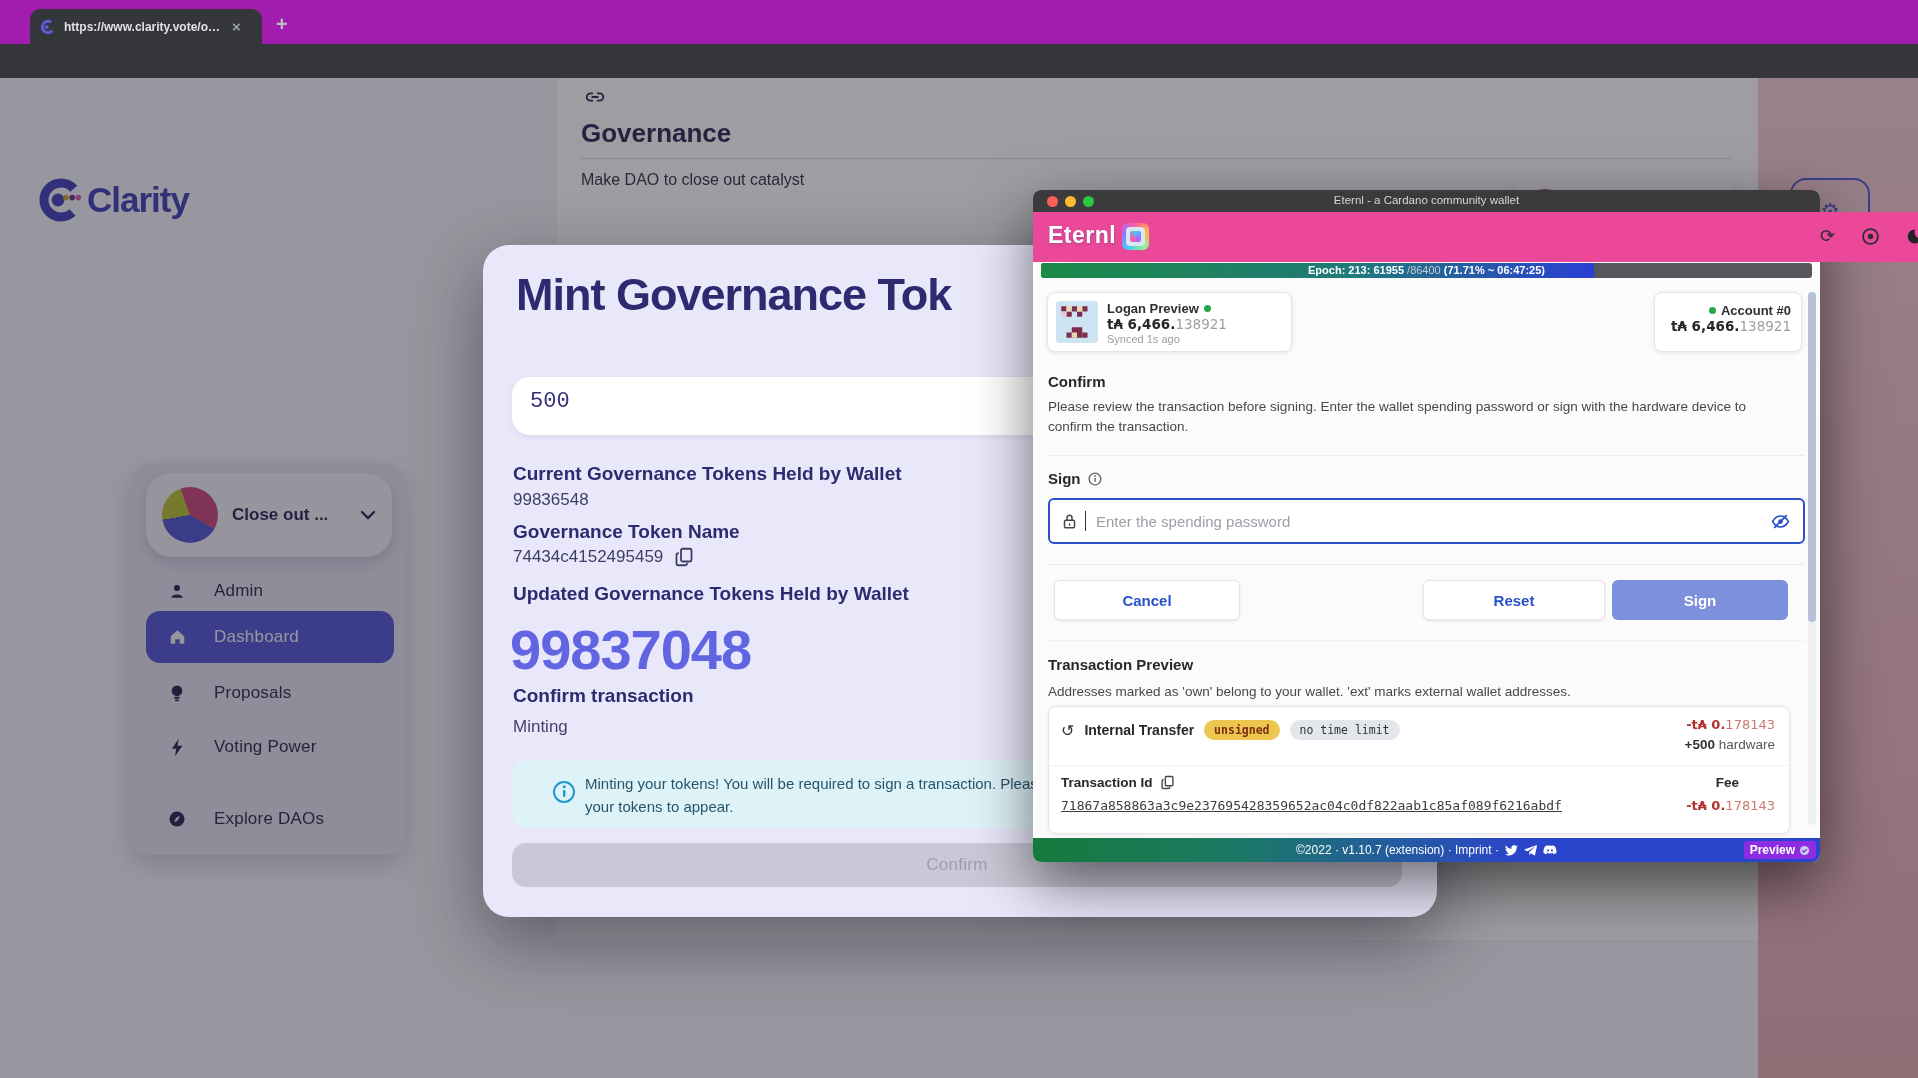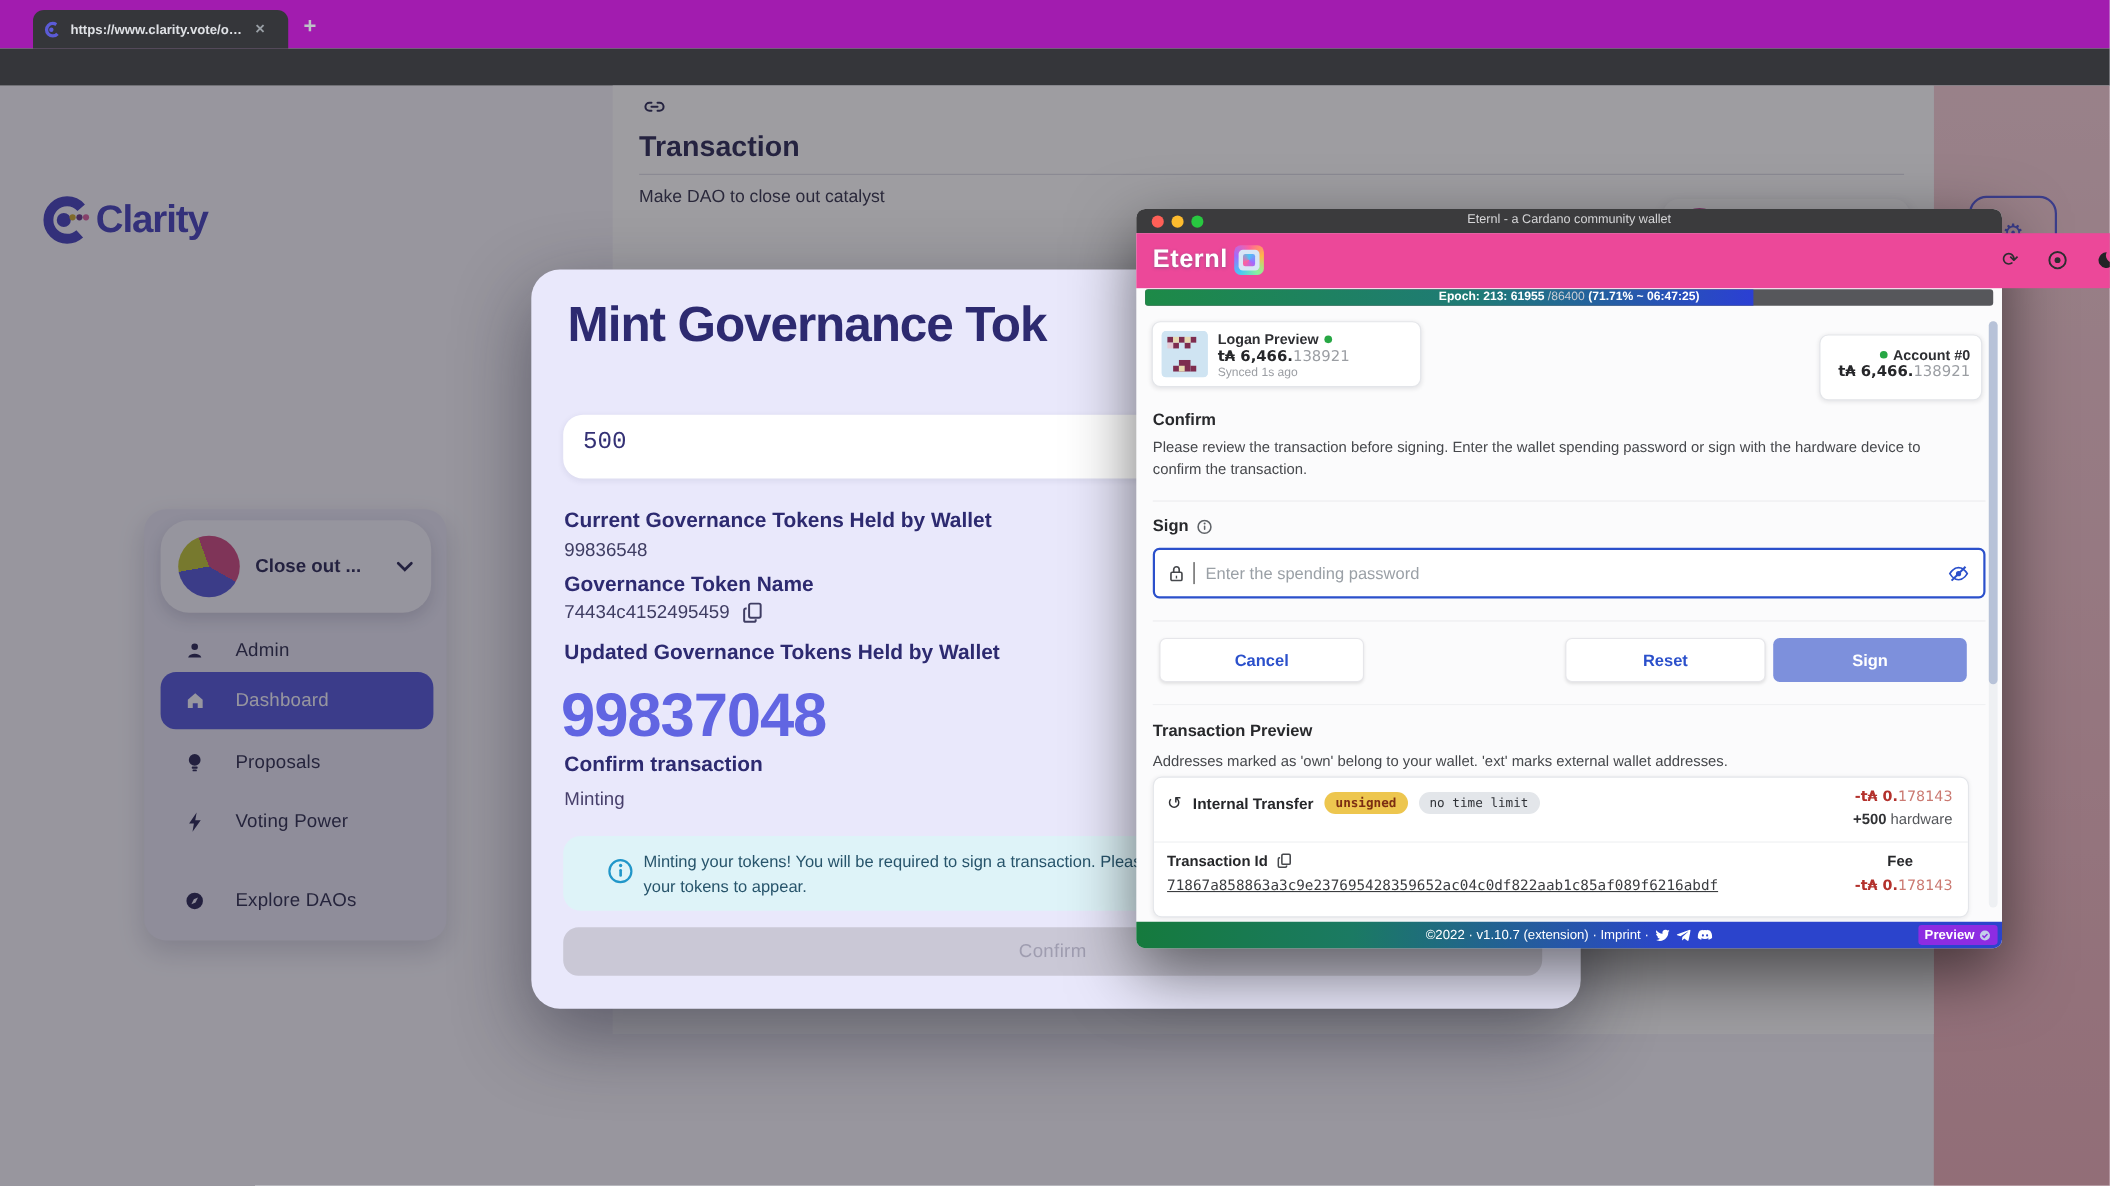--- a/index.html
+++ b/index.html
@@ -86,21 +86,21 @@
   .elogo-core{width:11px;height:11px;border-radius:2px;background:conic-gradient(#49c7f5,#a06bff,#ff5f9e,#49c7f5);display:flex;align-items:center;justify-content:center;color:#fff;font-size:8px;font-weight:700;}
   .whead-icons{right:14px;top:13px;position:absolute;display:flex;gap:26px;align-items:center;color:#2c2d30;}
   .epoch{left:8px;top:73px;width:771px;height:15px;background:#56575b;border-radius:3px;overflow:hidden;}
   .epoch-fill{position:absolute;left:0;top:0;height:15px;background:linear-gradient(90deg,#1d8a47,#1f7a77 55%,#2b3fd4);}
   .epoch-text{position:absolute;left:0;top:0;width:100%;text-align:center;font-size:11px;line-height:15px;color:#fff;}
   .epoch-light{color:#c9cdd4;font-weight:400;}
   .epoch-bold{font-weight:700;}
 
   .acct-card{top:102px;height:60px;background:#fff;border:1px solid #e3e5e9;border-radius:8px;box-shadow:0 1px 4px rgba(30,30,40,.10);box-sizing:border-box;}
   .acct-left{left:14px;width:245px;display:flex;padding:8px;gap:9px;}
-  .acct-right{left:621px;width:148px;text-align:right;padding:10px 10px 0 0;margin-top:12px;}
+  .acct-right{left:621px;width:148px;text-align:right;padding:10px 10px 0 0;}
   .px-avatar{width:42px;height:42px;border-radius:4px;background:#cfe4f2;overflow:hidden;flex:0 0 auto;}
   .acct-name{font-size:13px;font-weight:700;color:#2e2f33;display:flex;align-items:center;gap:5px;white-space:nowrap;}
   .gdot{width:7px;height:7px;border-radius:50%;background:#27a744;display:inline-block;}
   .bal{font-size:13.5px;color:#26272a;white-space:nowrap;}
   .bal b{font-weight:700;}
   .bal .frac{color:#9b9ea3;font-weight:400;}
   .synced{font-size:11px;color:#9b9ea3;margin-top:1px;}
 
   .wsec-h{left:15px;font-size:15px;font-weight:700;color:#27282b;}
   .wbody-p{left:15px;font-size:13.5px;color:#46484c;line-height:20px;width:745px;}
@@ -205,21 +205,21 @@
     <span class="ext" style="color:#c8cace;font-size:16px;">⋮</span>
   </div>
 </div>
 
 <div class="abs page">
   <div class="abs pink-band"></div>
   <div class="abs content-card">
     <svg class="abs" style="left:27px;top:8px;" width="22" height="22" viewBox="0 0 24 24">
         <path d="M9 12h6M9 8H7a4 4 0 0 0 0 8h2M15 8h2a4 4 0 0 1 0 8h-2" fill="none" stroke="#23224f" stroke-width="2" stroke-linecap="round"></path>
       </svg>
-    <div class="abs desc-h">Transaction</div>
+    <div class="abs desc-h">Governance</div>
     <div class="abs desc-divider"></div>
     <div class="abs desc-body">Make DAO to close out catalyst</div>
   </div>
 
   <div class="abs clarity-logo">
     <svg width="48" height="48" viewBox="0 0 24 24">
       <circle cx="12" cy="12" r="8.5" fill="none" stroke="#3d39b8" stroke-width="4.5" stroke-dasharray="40 8" stroke-dashoffset="-7"></circle>
       <circle cx="10.5" cy="12" r="3.2" fill="#3d39b8"></circle>
       <circle cx="14.5" cy="10.8" r="1.4" fill="#c9a227"></circle>
       <circle cx="17.6" cy="10.8" r="1.4" fill="#5b2d86"></circle>

